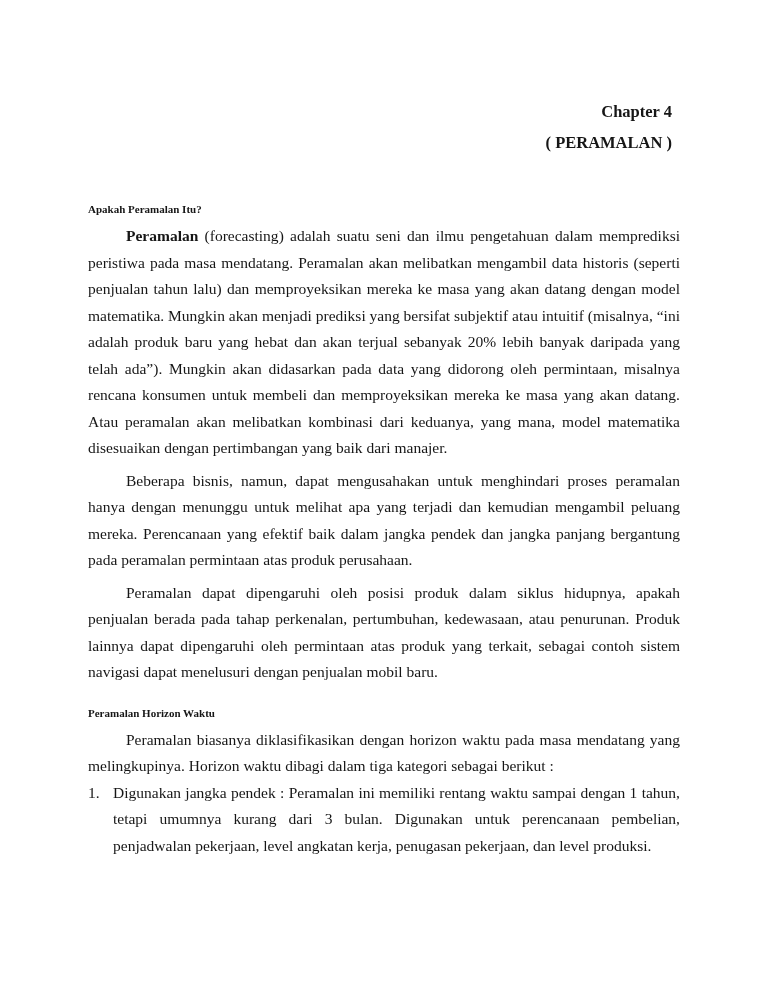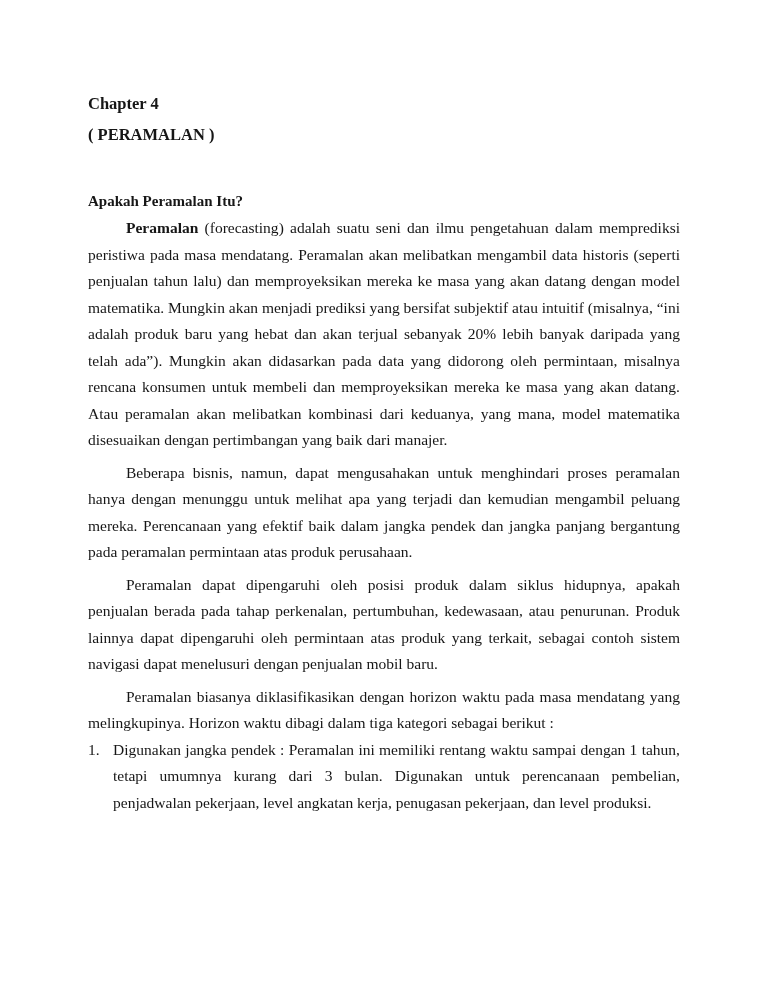--- a/index.html
+++ b/index.html
@@ -14,29 +14,29 @@
     box-sizing: border-box;
     padding: 88px 88px 0 88px;
     background: #ffffff;
     color: #161616;
     font-family: "Liberation Serif", "DejaVu Serif", serif;
     font-size: 15.5px;
     line-height: 26.5px;
     overflow: hidden;
   }
   .doc-title {
-    text-align: left;
+    text-align: right;
     font-weight: 700;
     font-size: 16.5px;
     line-height: 31px;
-    margin: 0;
+    margin: 8px;
   }
   .section-heading {
     font-weight: 700;
-    font-size: 15px;
+    font-size: 11px;
     line-height: 27px;
     margin: 38px 0 0 0;
   }
   .section-heading.second {
     margin-top: 14px;
   }
   p.body-para {
     margin: 0;
     text-align: justify;
     text-indent: 38px;
@@ -73,20 +73,21 @@
   </div>
 
   <h2 class="section-heading">Apakah Peramalan Itu?</h2>
 
   <p class="body-para"><span class="b">Peramalan</span><span> (</span><span class="i">forecasting</span><span>) adalah suatu seni dan ilmu pengetahuan dalam memprediksi peristiwa pada masa mendatang. Peramalan akan melibatkan mengambil data historis (seperti penjualan tahun lalu) dan memproyeksikan mereka ke masa yang akan datang dengan model matematika. Mungkin akan menjadi prediksi yang bersifat subjektif atau intuitif (misalnya, “ini adalah produk baru yang hebat dan akan terjual sebanyak 20% lebih banyak daripada yang telah ada”). Mungkin akan didasarkan pada data yang didorong oleh permintaan, misalnya rencana konsumen untuk membeli dan memproyeksikan mereka ke masa yang akan datang. Atau peramalan akan melibatkan kombinasi dari keduanya, yang mana, model matematika disesuaikan dengan pertimbangan yang baik dari manajer.</span></p>
 
   <p class="body-para">Beberapa bisnis, namun, dapat mengusahakan untuk menghindari proses peramalan hanya dengan menunggu untuk melihat apa yang terjadi dan kemudian mengambil peluang mereka. Perencanaan yang efektif baik dalam jangka pendek dan jangka panjang bergantung pada peramalan permintaan atas produk perusahaan.</p>
 
   <p class="body-para">Peramalan dapat dipengaruhi oleh posisi produk dalam siklus hidupnya, apakah penjualan berada pada tahap perkenalan, pertumbuhan, kedewasaan, atau penurunan. Produk lainnya dapat dipengaruhi oleh permintaan atas produk yang terkait, sebagai contoh sistem navigasi dapat menelusuri dengan penjualan mobil baru.</p>
 
+  <h2 class="section-heading second">Peramalan Horizon Waktu</h2>
 
   <p class="body-para">Peramalan biasanya diklasifikasikan dengan horizon waktu pada masa mendatang yang melingkupinya. Horizon waktu dibagi dalam tiga kategori sebagai berikut :</p>
 
   <div class="numbered-list">
     <div class="list-item"><span class="list-num">1.</span><span class="i">Digunakan jangka pendek</span><span> : Peramalan ini memiliki rentang waktu sampai dengan 1 tahun, tetapi umumnya kurang dari 3 bulan. Digunakan untuk perencanaan pembelian, penjadwalan pekerjaan, level angkatan kerja, penugasan pekerjaan, dan level produksi.</span></div>
   </div>
 
 </div>
 
 </body></html>

